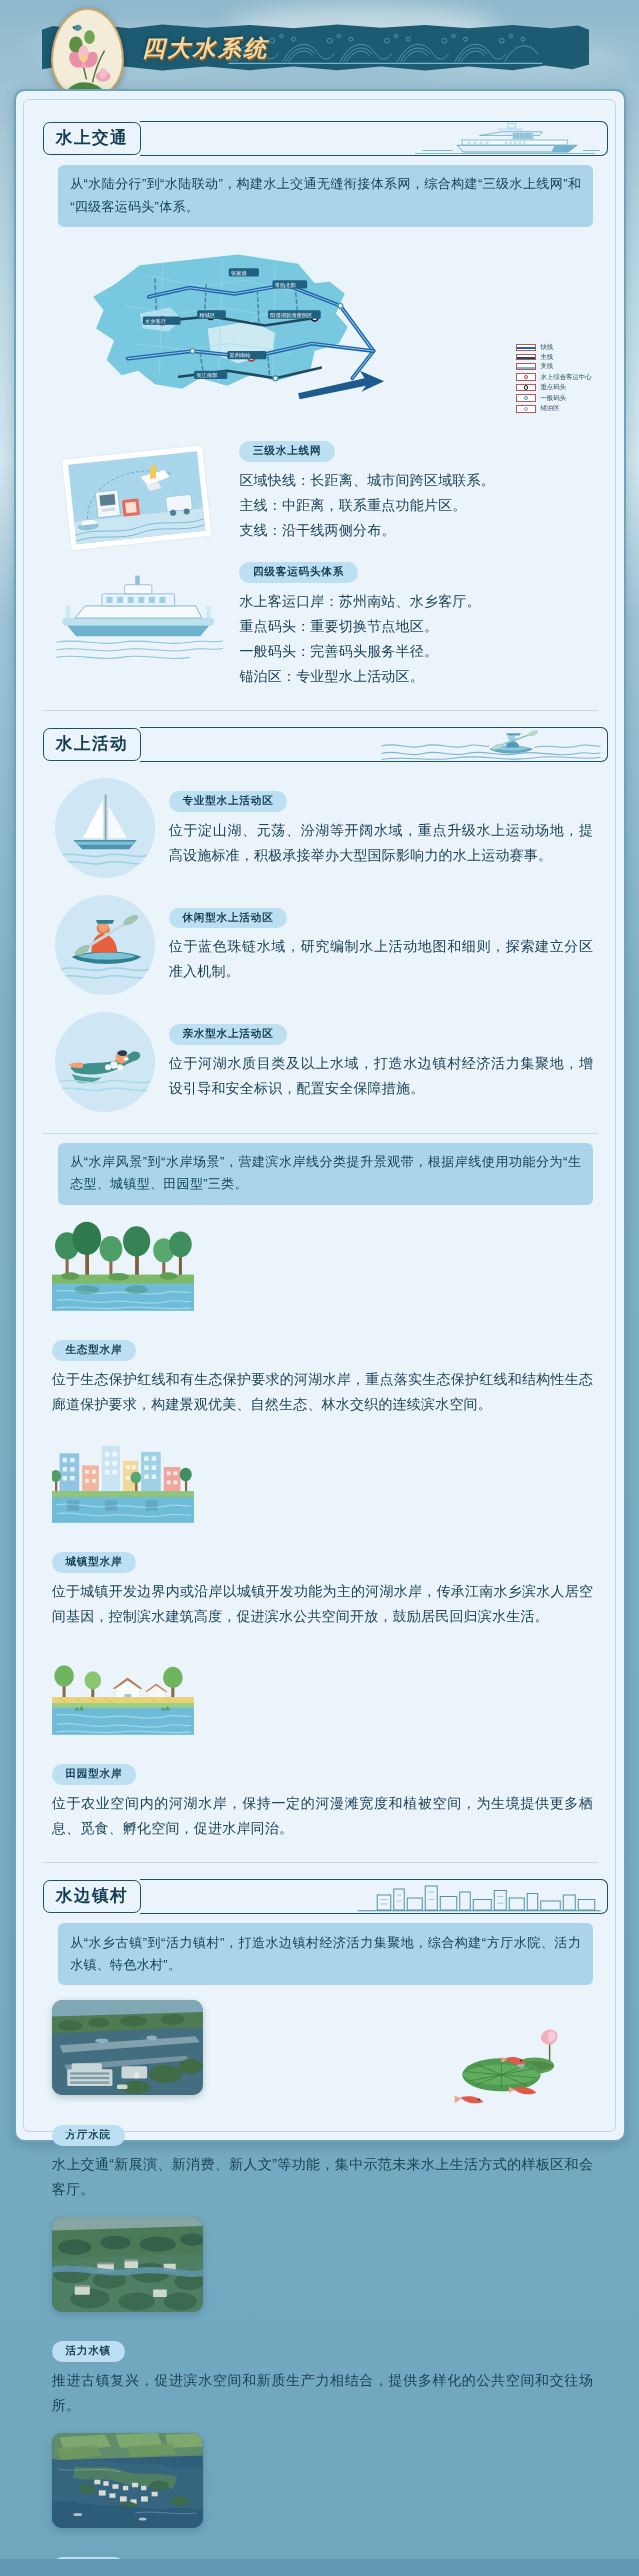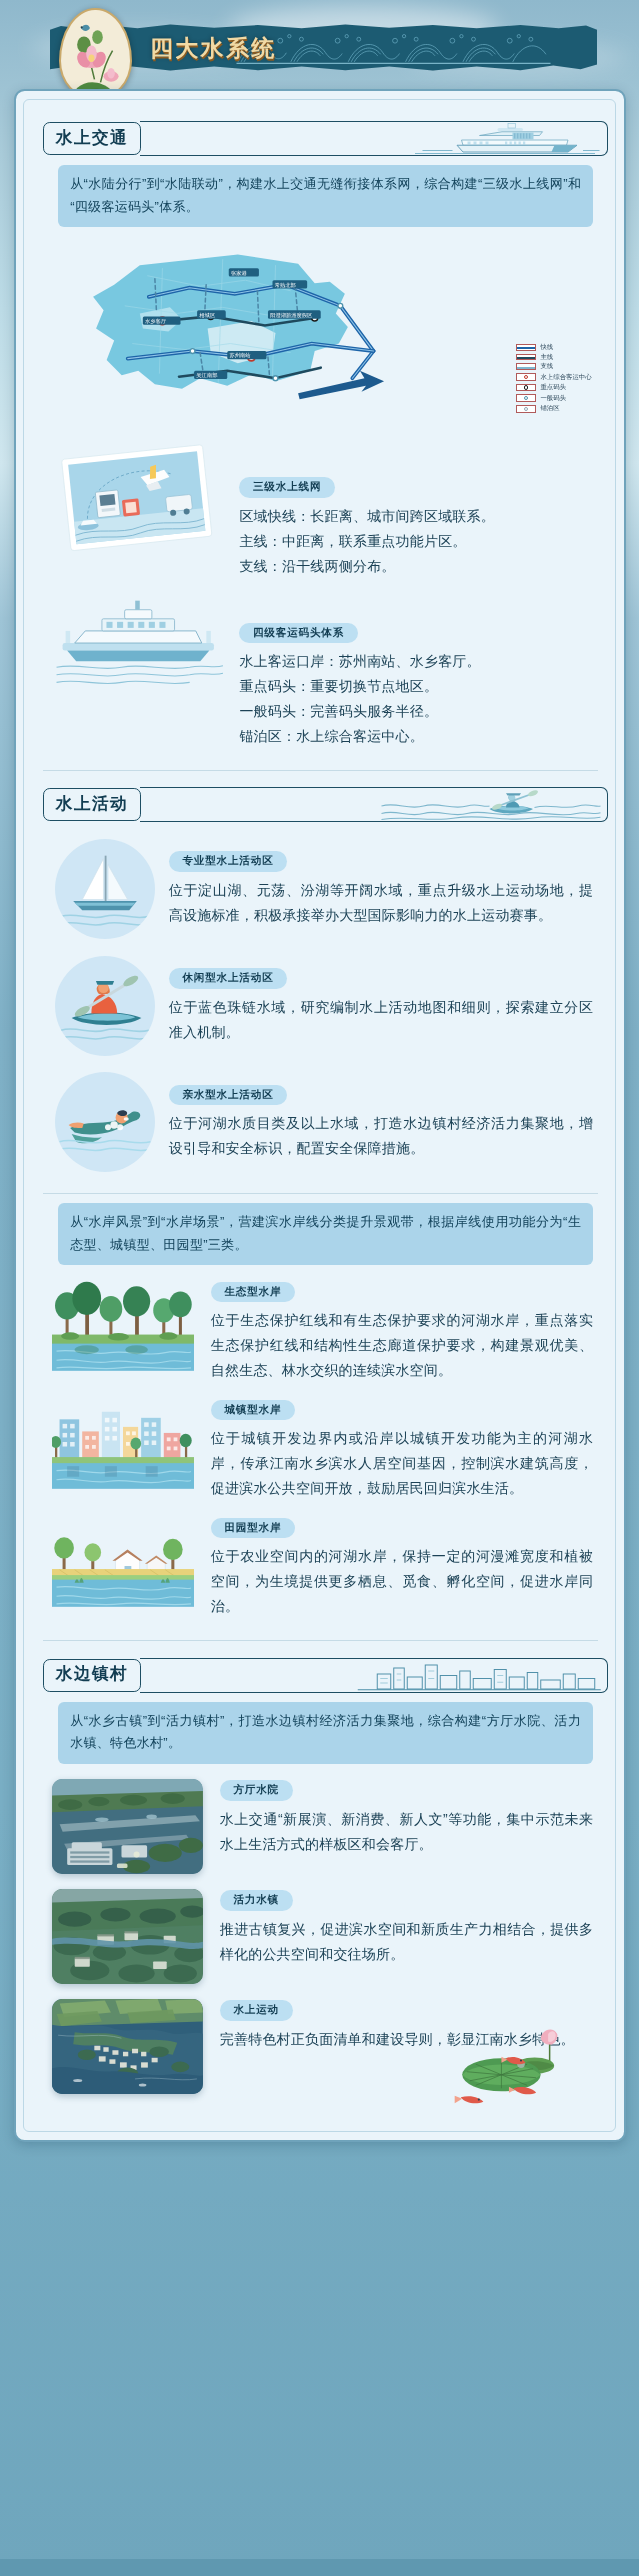--- a/index.html
+++ b/index.html
@@ -14,21 +14,21 @@
   .backdrop{position:absolute;inset:0;
     background:
       linear-gradient(180deg,#8fb8cc 0%,#a9cbd9 6%,#bcdbe6 12%,#cfe6ee 18%,#9ec4d6 24%,#7fb0c6 40%,#79aec4 70%,#6fa6bd 100%);
   }
   .cloud{position:absolute;border-radius:50%;background:rgba(255,255,255,.45);filter:blur(10.6px);}
   .c1{left:227px;top:6px;width:272px;height:45px;}
   .c2{left:30px;top:30px;width:227px;height:36px;opacity:.5;}
   .c3{left:408px;top:41px;width:219px;height:33px;opacity:.45;}
 
   
-  .header{position:absolute;left:8px;top:19.6px;width:628px;height:57px;}
+  .header{position:absolute;left:0;top:19.6px;width:628px;height:57px;font-style:italic;}
   .banner{position:absolute;left:42px;top:4.5px;width:547px;height:47px;
     background:#1c5b72;
     clip-path:polygon(0% 12%,2% 4%,6% 10%,10% 2%,16% 9%,22% 1%,30% 8%,38% 2%,46% 9%,54% 1%,62% 8%,70% 2%,78% 9%,86% 2%,93% 9%,98% 3%,100% 12%,100% 86%,97% 96%,92% 88%,86% 98%,78% 90%,70% 99%,62% 90%,54% 98%,46% 90%,38% 98%,30% 90%,22% 99%,15% 90%,9% 98%,4% 89%,0% 96%);
     box-shadow:0 2.3px 7.6px rgba(0,0,0,.22);
   }
   .waves-deco{position:absolute;left:227px;top:10.6px;width:317px;height:35px;opacity:.85;}
   .banner-title{position:absolute;left:142px;top:13.6px;
     font-size:23px;font-weight:bold;letter-spacing:2.3px;
     color:#f1d9a4;
     text-shadow:0.8px 1.5px 0 #8a5b22, 0 0 4.5px rgba(0,0,0,.4);
@@ -82,34 +82,34 @@
   .map-block{position:relative;margin:10.6px 13.6px 0 16.6px;height:196px;}
   .map-svg{position:absolute;left:0;top:0;}
   .legend{position:absolute;right:3px;top:106px;font-size:6.4px;color:#2a4558;line-height:1.05;}
   .legend-row{display:flex;align-items:center;gap:4.5px;margin-bottom:3px;}
   .lg-swatch{width:19.6px;height:6.8px;border:0.8px solid #b05a5a;background:#fff;position:relative;flex:none;}
   .lg-swatch i{position:absolute;left:0;right:0;top:2.3px;height:2.3px;display:block;}
   .lg-dot{width:19.6px;height:7.6px;border:0.8px solid #b05a5a;background:#fff;display:flex;align-items:center;justify-content:center;flex:none;}
   .lg-dot b{width:4.5px;height:4.5px;border-radius:50%;display:block;border:1.1px solid #c0392b;background:#fff;}
 
   
-  .sub{display:flex;gap:17px;margin:15px 15px 0 19.6px;align-items:flex-start;}
+  .sub{display:flex;gap:28px;margin:15px 15px 0 19.6px;align-items:flex-start;flex-direction:column;}
   .sub-fig{flex:none;width:142px;height:91px;position:relative;}
   .sub-body{flex:1;padding-top:1.5px;}
   .pill{display:inline-block;background:#bcdff2;color:#123d52;
     font-size:10.6px;font-weight:bold;letter-spacing:0.8px;
     border-radius:15px;padding:3px 13.6px 3.8px 13.6px;margin-bottom:6px;
     font-family:"DejaVu Sans","Liberation Sans",sans-serif;}
   .sub-text{color:#1c4256;font-size:14px;line-height:1.78;letter-spacing:0.2px;text-align:justify;}
   .sub-text .ln{display:block;}
 
   
   .txt-right{margin:7.6px 15px 0 19.6px;display:flex;gap:13.6px;align-items:flex-start;}
   .txt-right .col-fig{flex:none;width:174px;height:113px;position:relative;}
-  .txt-right .col-txt{flex:1;margin-top:36px;}
+  .txt-right .col-txt{flex:1;}
 
   
   .circ{width:100px;height:100px;border-radius:50%;background:#cfe6f5;position:relative;overflow:hidden;flex:none;}
   .sub-circ{display:flex;gap:13.6px;margin:16.6px 15px 0 23px;align-items:center;}
 
   
   .photo{width:151px;height:95px;border-radius:10.6px;position:relative;overflow:hidden;
     box-shadow:0 2.3px 6px rgba(30,70,95,.25);}
   .photo svg{display:block;}
 
@@ -430,21 +430,21 @@
             </g>
           </g>
         </svg>
       </div>
       <div class="col-txt">
         <span class="pill">四级客运码头体系</span>
         <div class="sub-text">
           <span class="ln">水上客运口岸：苏州南站、水乡客厅。</span>
           <span class="ln">重点码头：重要切换节点地区。</span>
           <span class="ln">一般码头：完善码头服务半径。</span>
-          <span class="ln">锚泊区：水上综合客运中心。</span>
+          <span class="ln">锚泊区：专业型水上活动区。</span>
         </div>
       </div>
     </div>
   </div>
 
   <div class="sec-divider"></div>
 
   <div class="section">
     <div class="sec-head">
       <div class="sec-title-box">

